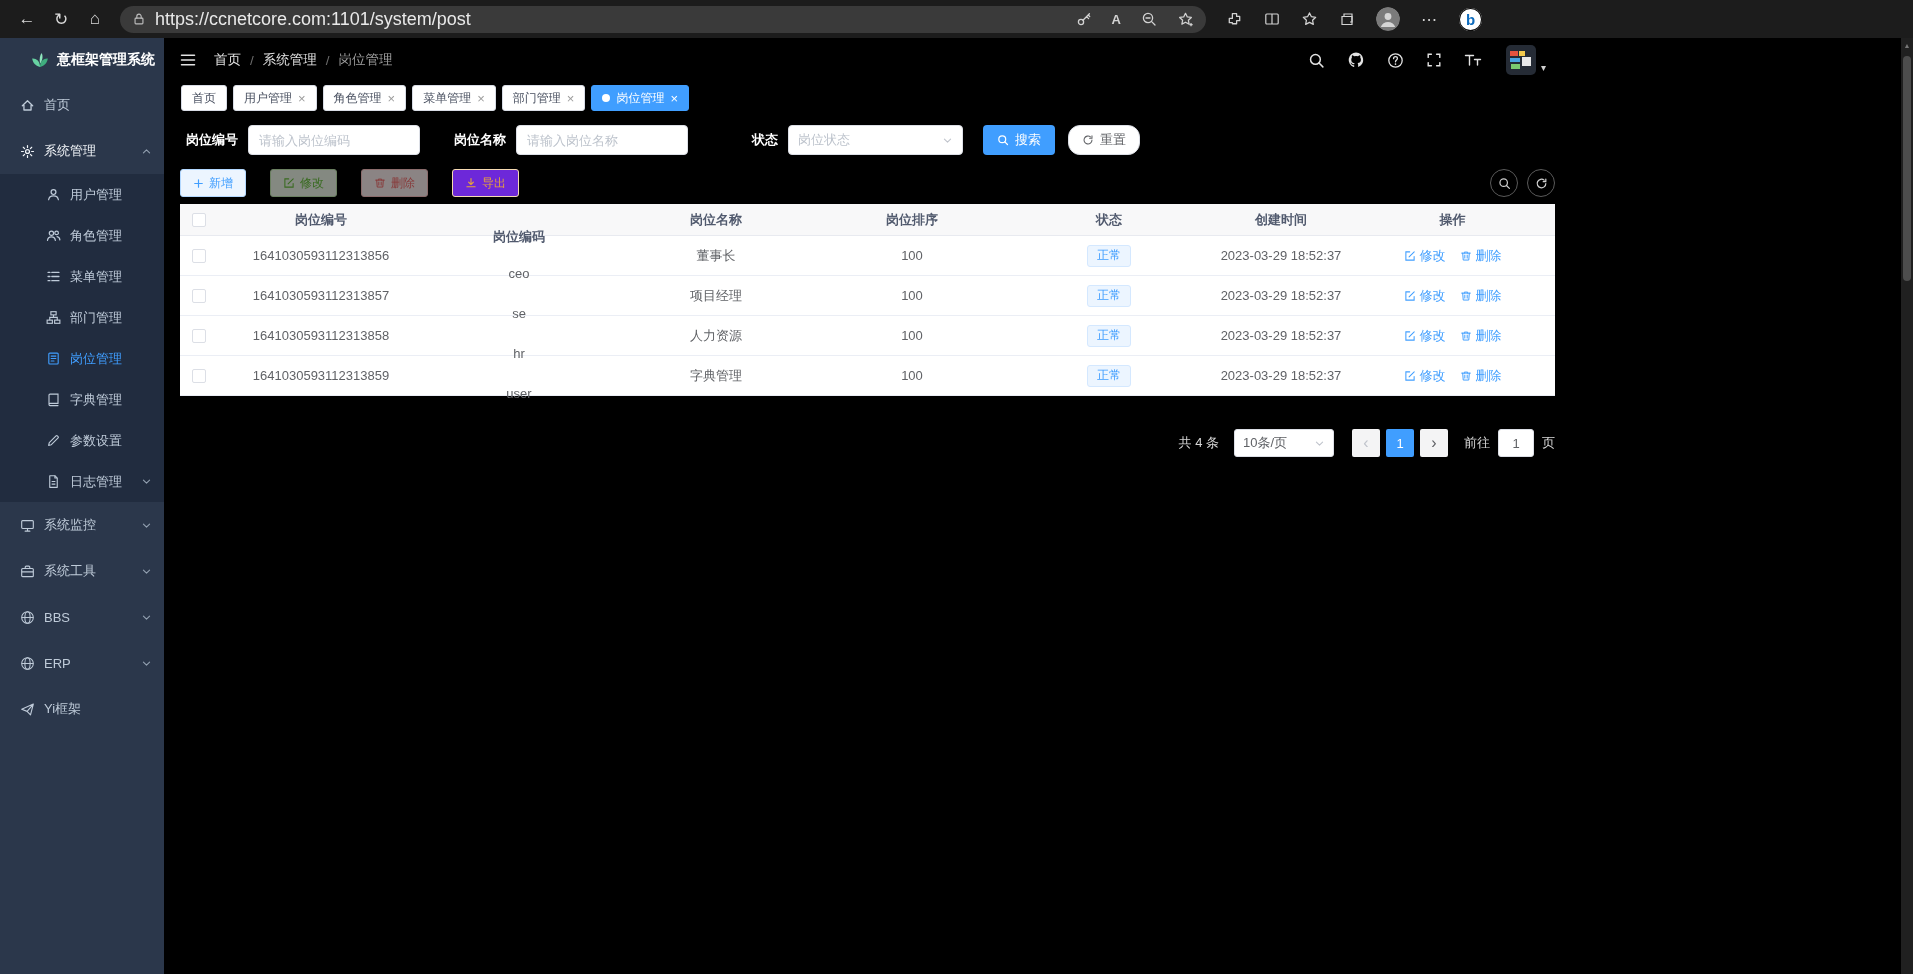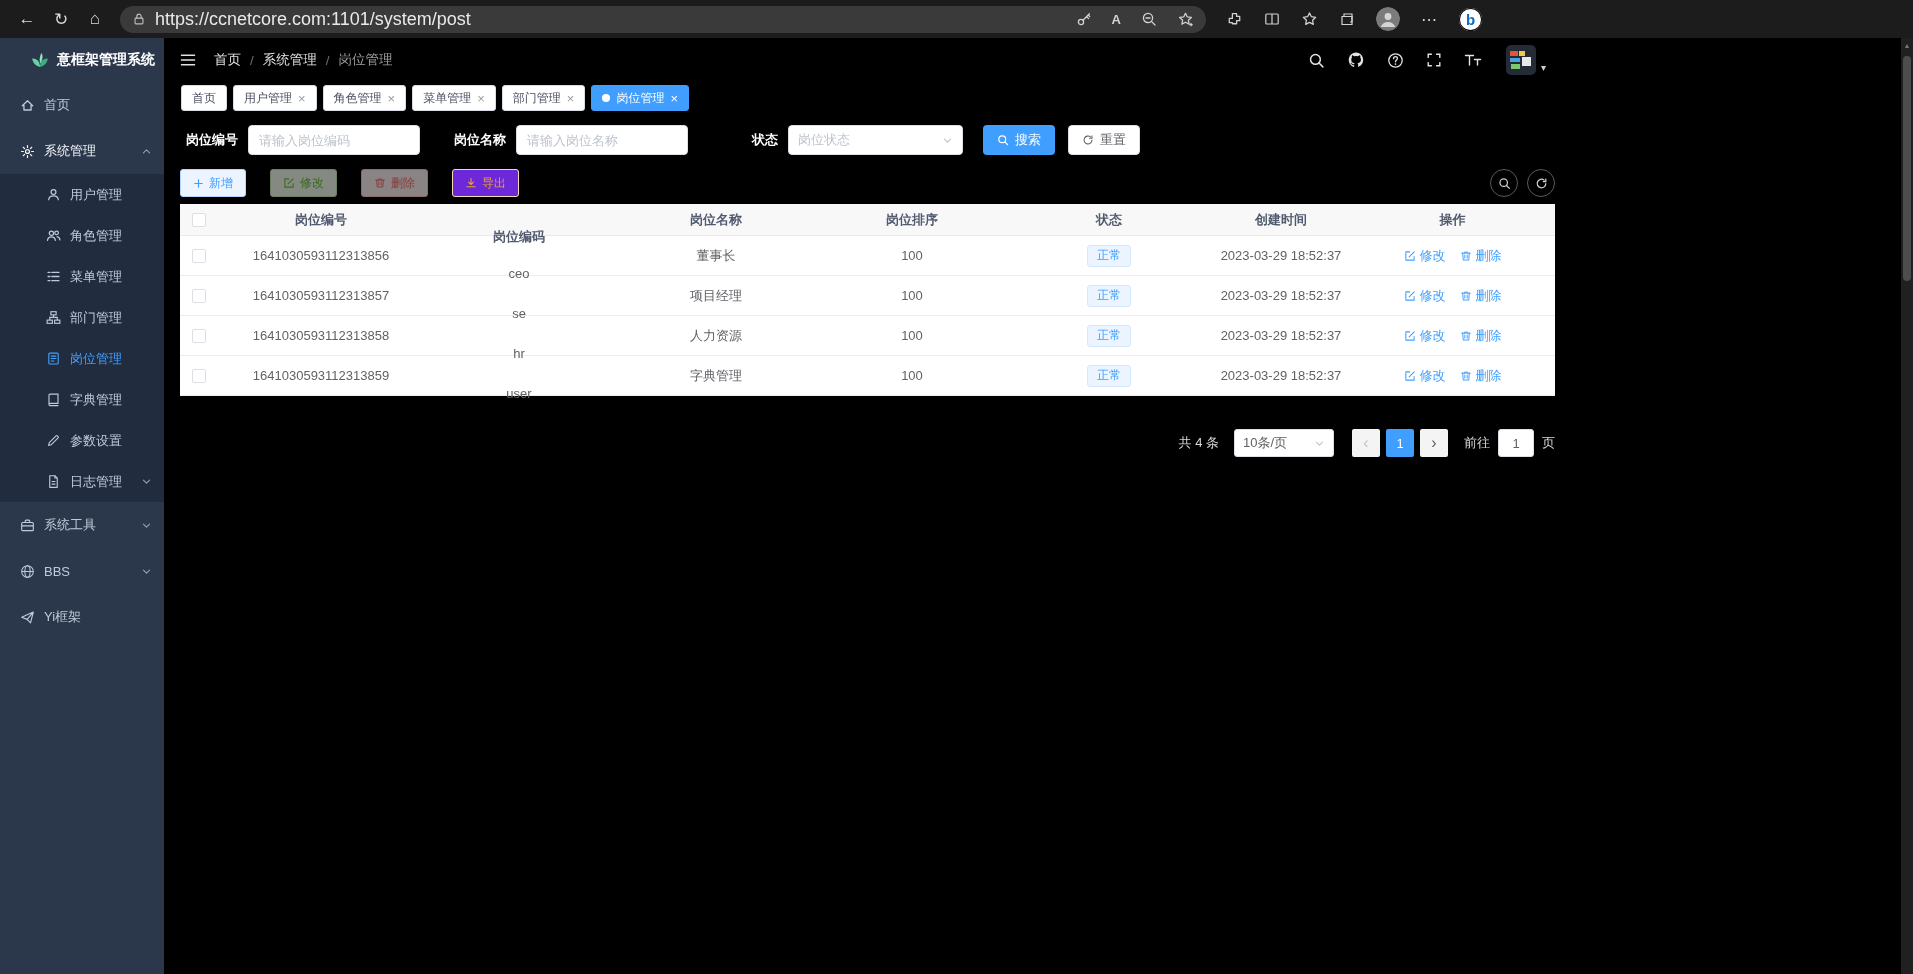--- a/index.html
+++ b/index.html
@@ -77,21 +77,21 @@
   .f-input { width:172px; height:30px; background:#fff; border:1px solid #dcdfe6; border-radius:4px;
     padding:0 10px; font-size:13px; color:#606266; outline:none; }
   .f-input::placeholder { color:#bdc3cc; }
   .f-select { width:175px; height:30px; background:#fff; border:1px solid #dcdfe6; border-radius:4px;
     display:flex; align-items:center; justify-content:space-between; padding:0 9px; cursor:pointer; }
   .f-select .ph { color:#bdc3cc; font-size:13px; }
   .f-gap { width:28px; flex:none; }
   .btn-search { margin-left:20px; height:30px; padding:0 14px; background:#409eff; color:#fff;
     border:none; border-radius:4px; font-size:13px; display:inline-flex; align-items:center; gap:6px; cursor:pointer; }
   .btn-reset { margin-left:13px; height:30px; padding:0 13px; background:#fff; color:#606266;
-    border:1px solid #dcdfe6; border-radius:4px; font-size:13px; display:inline-flex; align-items:center; gap:6px; cursor:pointer; }
+    border:1px solid #dcdfe6; border-radius:12px; font-size:13px; display:inline-flex; align-items:center; gap:6px; cursor:pointer; }
 
   .toolbar-row { display:flex; align-items:center; margin-top:13px; width:1375px; }
   .tb-btn { height:28px; padding:0 12px; border-radius:3px; font-size:12px; display:inline-flex;
     align-items:center; gap:5px; border:1px solid; margin-right:24px; cursor:pointer; background:#fff; }
   .tb-add { color:#409eff; background:#ecf5ff; border-color:#b3d8ff; }
   .tb-edit { color:#67c23a; background:#f0f9eb; border-color:#c2e7b0; opacity:.55; }
   .tb-del { color:#f56c6c; background:#fef0f0; border-color:#fbc4c4; opacity:.55; }
   .tb-export { color:#e6a23c; background:#6d28d9; border-color:#f5dab1; }
   .tb-right { margin-left:auto; display:flex; gap:9px; }
   .circle-btn { width:28px; height:28px; border-radius:50%; border:1px solid #5a5a5a; background:transparent;
@@ -329,20 +329,34 @@
             <span class="chev ic">
               <svg width="11" height="11" viewBox="0 0 16 16" fill="none" stroke="currentColor" stroke-width="1.6" stroke-linecap="round" stroke-linejoin="round">
                   <path d="M3.5 6 8 10.5 12.5 6"></path>
                 </svg>
             </span>
           </div>
         </div>
 
         <div class="menu-item">
           <span class="ic">
+            <svg width="15" height="15" viewBox="0 0 16 16" fill="none" stroke="currentColor" stroke-width="1.2" stroke-linecap="round">
+                <rect x="1.8" y="2.8" width="12.4" height="8.4" rx="1"></rect>
+                <path d="M5.5 14h5M8 11.2V14"></path>
+              </svg>
+          </span>
+          <span>系统监控</span>
+          <span class="chev ic">
+            <svg width="11" height="11" viewBox="0 0 16 16" fill="none" stroke="currentColor" stroke-width="1.6" stroke-linecap="round" stroke-linejoin="round">
+                <path d="M3.5 6 8 10.5 12.5 6"></path>
+              </svg>
+          </span>
+        </div>
+        <div class="menu-item">
+          <span class="ic">
             <svg width="15" height="15" viewBox="0 0 16 16" fill="none" stroke="currentColor" stroke-width="1.2">
                 <rect x="1.8" y="4.8" width="12.4" height="8.6" rx="1"></rect>
                 <path d="M5.6 4.8V3.2a1 1 0 0 1 1-1h2.8a1 1 0 0 1 1 1v1.6M1.8 8.4h12.4"></path>
               </svg>
           </span>
           <span>系统工具</span>
           <span class="chev ic">
             <svg width="11" height="11" viewBox="0 0 16 16" fill="none" stroke="currentColor" stroke-width="1.6" stroke-linecap="round" stroke-linejoin="round">
                 <path d="M3.5 6 8 10.5 12.5 6"></path>
               </svg>
@@ -350,20 +364,35 @@
         </div>
         <div class="menu-item">
           <span class="ic">
             <svg width="15" height="15" viewBox="0 0 16 16" fill="none" stroke="currentColor" stroke-width="1.1">
                 <circle cx="8" cy="8" r="6.2"></circle>
                 <ellipse cx="8" cy="8" rx="2.8" ry="6.2"></ellipse>
                 <path d="M1.8 8h12.4"></path>
               </svg>
           </span>
           <span>BBS</span>
+          <span class="chev ic">
+            <svg width="11" height="11" viewBox="0 0 16 16" fill="none" stroke="currentColor" stroke-width="1.6" stroke-linecap="round" stroke-linejoin="round">
+                <path d="M3.5 6 8 10.5 12.5 6"></path>
+              </svg>
+          </span>
+        </div>
+        <div class="menu-item">
+          <span class="ic">
+            <svg width="15" height="15" viewBox="0 0 16 16" fill="none" stroke="currentColor" stroke-width="1.1">
+                <circle cx="8" cy="8" r="6.2"></circle>
+                <ellipse cx="8" cy="8" rx="2.8" ry="6.2"></ellipse>
+                <path d="M1.8 8h12.4"></path>
+              </svg>
+          </span>
+          <span>ERP</span>
           <span class="chev ic">
             <svg width="11" height="11" viewBox="0 0 16 16" fill="none" stroke="currentColor" stroke-width="1.6" stroke-linecap="round" stroke-linejoin="round">
                 <path d="M3.5 6 8 10.5 12.5 6"></path>
               </svg>
           </span>
         </div>
         <div class="menu-item">
           <span class="ic">
             <svg width="15" height="15" viewBox="0 0 16 16" fill="none" stroke="currentColor" stroke-width="1.2" stroke-linejoin="round">
                 <path d="M1.8 7.8 14.2 2.2 11.2 13.8 7.6 10 1.8 7.8zM7.6 10l6.6-7.8"></path>

